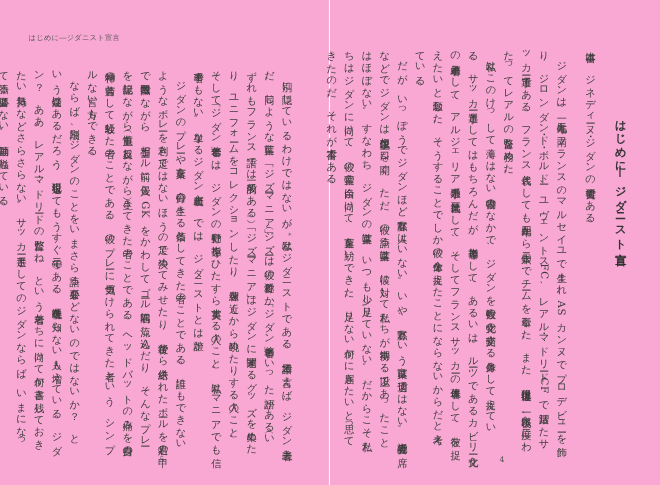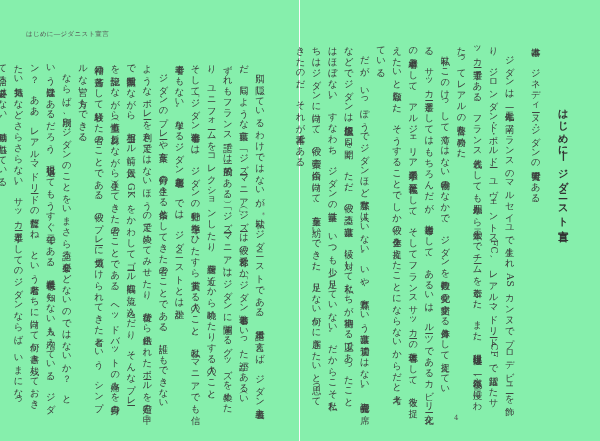--- a/index.html
+++ b/index.html
@@ -1,18 +1,18 @@
 <!DOCTYPE html>
 <html><head>
 <meta charset="utf-8">
 <style>
   html, body { margin:0; padding:0; background:#ffffff; }
   body { width:600px; height:441px; position:relative; overflow:hidden;
          font-family:"DejaVu Serif", "Liberation Serif", serif; color:#3a3a3a; }
-  .spread { position:absolute; left:0; top:0; width:600px; height:441px; background:#86efac; }
+  .spread { position:absolute; left:0; top:0; width:600px; height:441px; background:#f9a8d4; }
   .running-head { position:absolute; left:26px; top:30px; font-size:6.5px; color:#555;
                   letter-spacing:0.3px; }
   .page { position:absolute; top:40px; height:370px; }
   .page-left  { left:18px;  width:250px; }
   .page-right { left:300px; width:282px; }
   .vtext { writing-mode:vertical-rl; -webkit-writing-mode:vertical-rl;
            text-orientation:mixed; height:370px; font-size:9.3px; line-height:16.1px;
            letter-spacing:0.55px; color:#3c3c3c; }
   .page-right .vtext { position:absolute; right:0; top:0; }
   .page-left .vtext  { position:absolute; right:0; top:0; }

